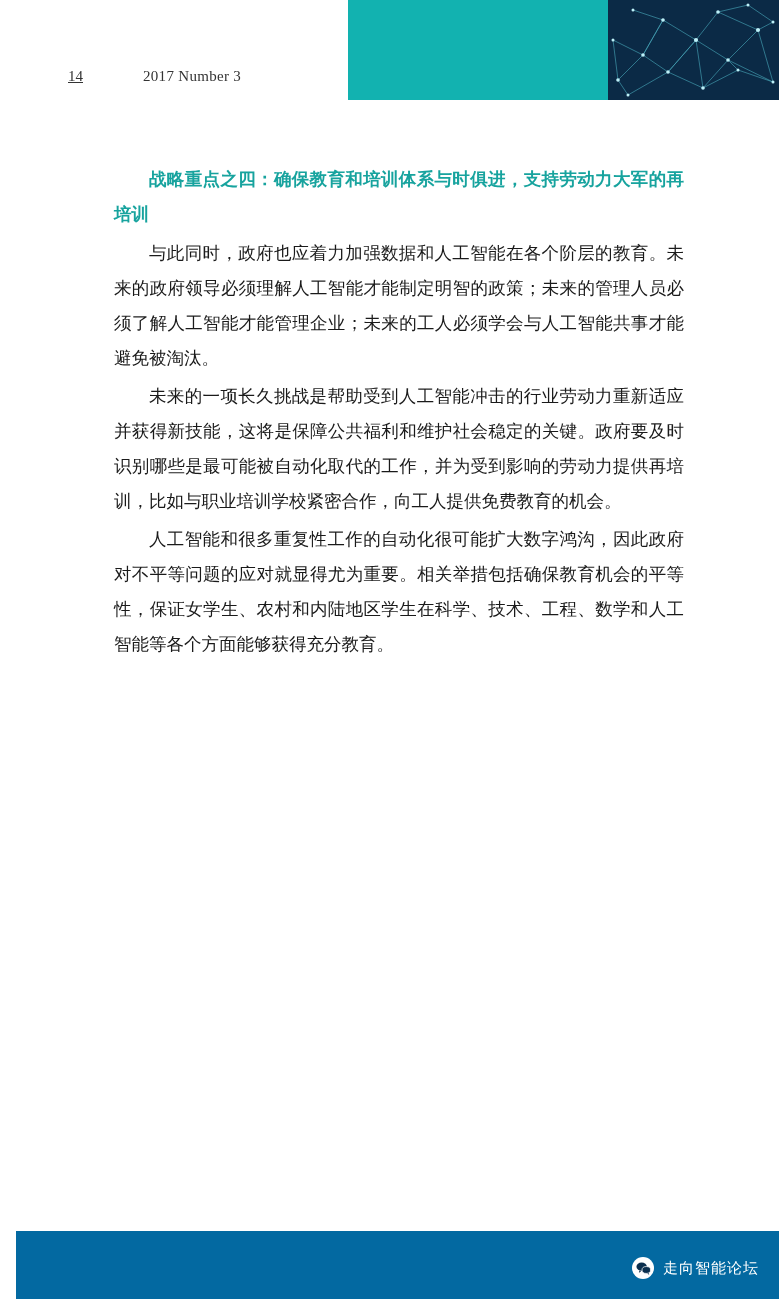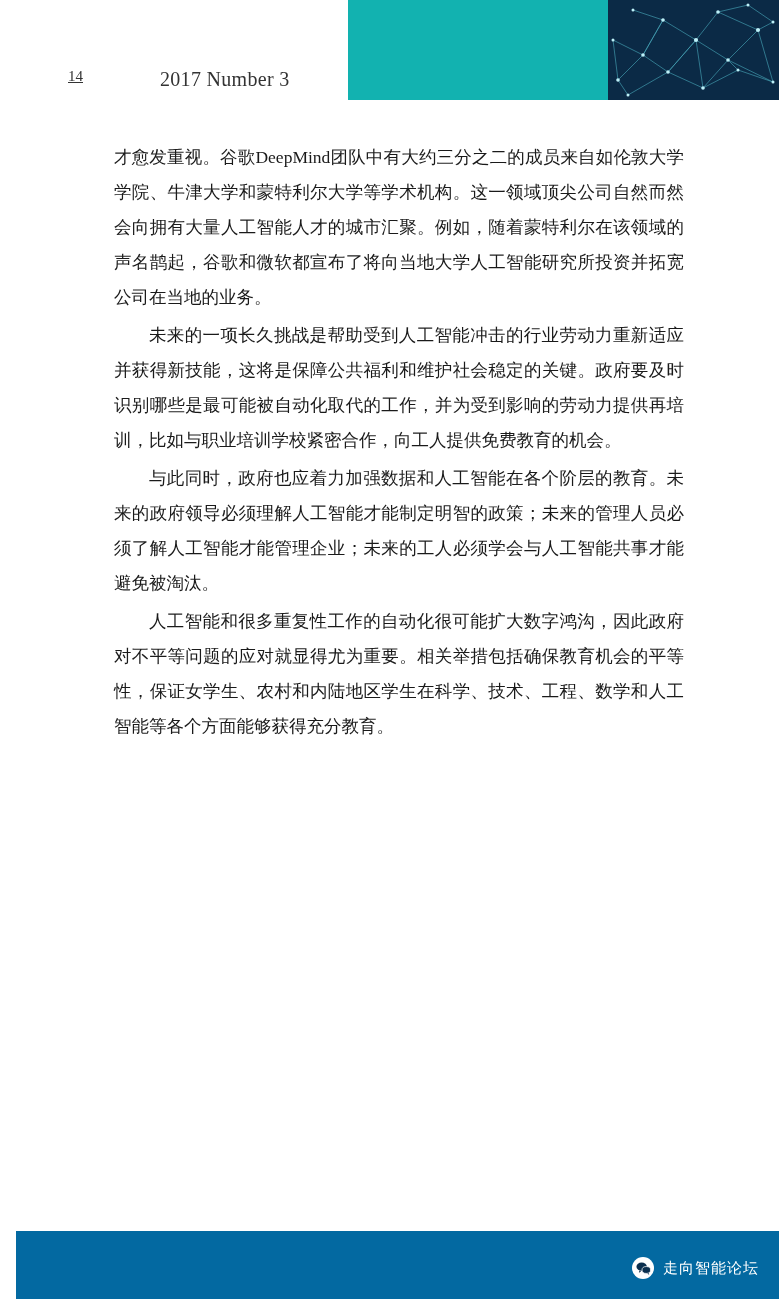--- a/index.html
+++ b/index.html
@@ -55,22 +55,22 @@
     top: 68px;
     left: 68px;
     font-size: 15px;
     color: #333333;
     font-family: "Liberation Serif", serif;
     text-decoration: underline;
   }
   .issue-label {
     position: absolute;
     top: 68px;
-    left: 160px;
-    font-size: 20px;
+    left: 143px;
+    font-size: 15px;
     color: #333333;
     font-family: "Liberation Serif", serif;
     letter-spacing: 0.3px;
   }
 
   
   .content {
     position: absolute;
     top: 140px;
     left: 114px;
@@ -167,25 +167,25 @@
       <circle cx="140" cy="5" r="1.5"></circle>
         <circle cx="165" cy="22" r="1.5"></circle>
     </g>
   </svg>
 </div>
 
 <div class="page-number">14</div>
 <div class="issue-label">2017 Number 3</div>
 
 <div class="content">
-  <p class="body-para">才愈发重视。谷歌DeepMind团队中有大约三分之二的成员来自如伦敦大学学院、牛津大学和蒙特利尔大学等学术机构。这一领域顶尖公司自然而然会向拥有大量人工智能人才的城市汇聚。例如，随着蒙特利尔在该领域的声名鹊起，谷歌和微软都宣布了将向当地大学人工智能研究所投资并拓宽公司在当地的业务。</p>
 
+  <h2 class="section-head">战略重点之四：确保教育和培训体系与时俱进，支持劳动力大军的再培训</h2>
 
+  <p class="body-para indent">与此同时，政府也应着力加强数据和人工智能在各个阶层的教育。未来的政府领导必须理解人工智能才能制定明智的政策；未来的管理人员必须了解人工智能才能管理企业；未来的工人必须学会与人工智能共事才能避免被淘汰。</p>
   <p class="body-para indent">未来的一项长久挑战是帮助受到人工智能冲击的行业劳动力重新适应并获得新技能，这将是保障公共福利和维护社会稳定的关键。政府要及时识别哪些是最可能被自动化取代的工作，并为受到影响的劳动力提供再培训，比如与职业培训学校紧密合作，向工人提供免费教育的机会。</p>
-  <p class="body-para indent">与此同时，政府也应着力加强数据和人工智能在各个阶层的教育。未来的政府领导必须理解人工智能才能制定明智的政策；未来的管理人员必须了解人工智能才能管理企业；未来的工人必须学会与人工智能共事才能避免被淘汰。</p>
   <p class="body-para indent">人工智能和很多重复性工作的自动化很可能扩大数字鸿沟，因此政府对不平等问题的应对就显得尤为重要。相关举措包括确保教育机会的平等性，保证女学生、农村和内陆地区学生在科学、技术、工程、数学和人工智能等各个方面能够获得充分教育。</p>
 </div>
 
 <div class="footer-band">
   <div class="footer-inner">
     <span class="wechat-icon">
       <svg width="15" height="13" viewBox="0 0 16 14">
         <ellipse cx="6" cy="5" rx="5.6" ry="4.4" fill="#0b2f4e"></ellipse>
         <path d="M3.6 9.2 L3 11.6 L5.4 10.2 Z" fill="#0b2f4e"></path>
         <ellipse cx="11" cy="8.6" rx="4.6" ry="3.7" fill="#0b2f4e" stroke="#ffffff" stroke-width="0.8"></ellipse>

